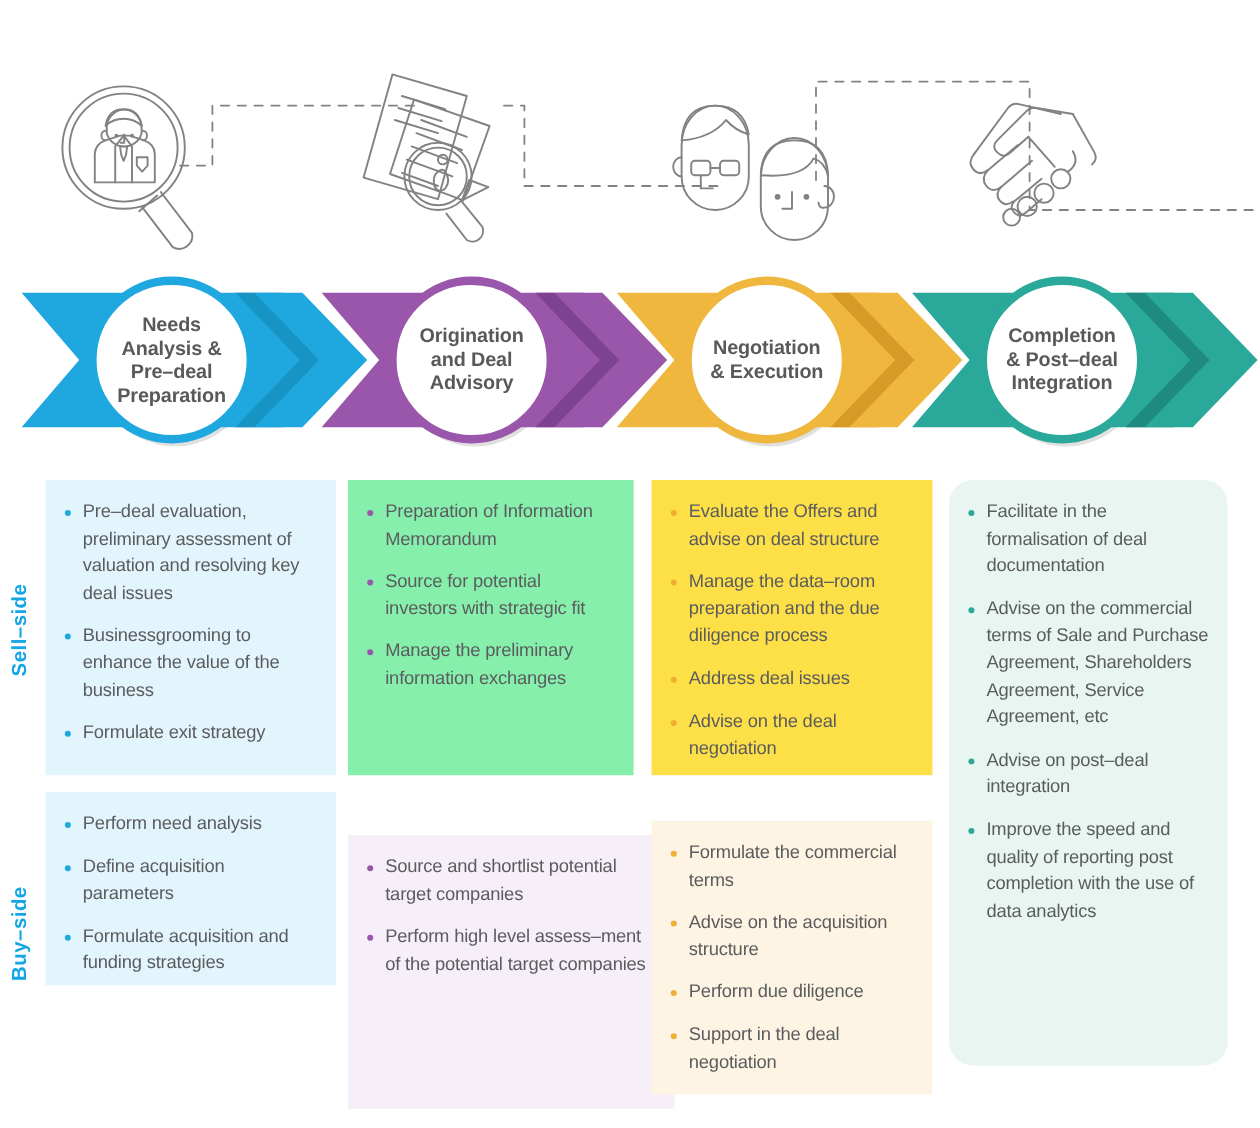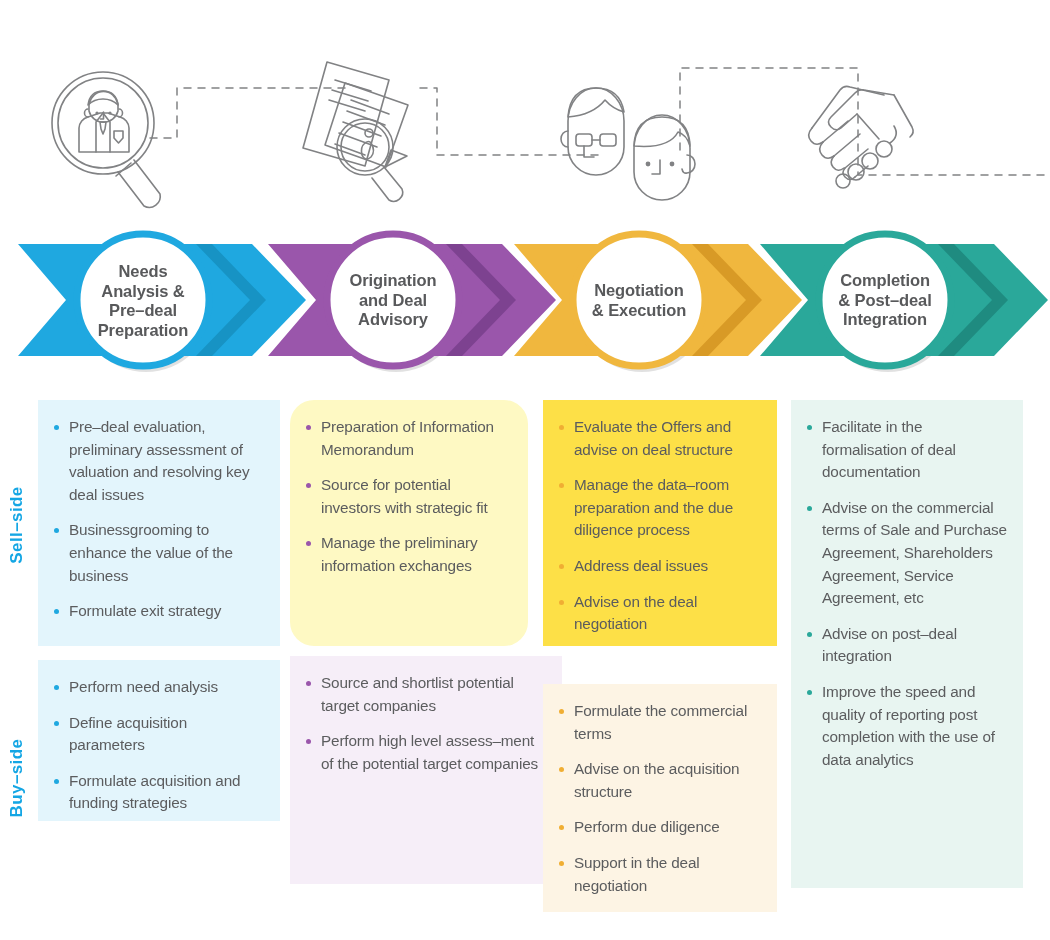--- a/index.html
+++ b/index.html
@@ -246,21 +246,21 @@
   <div class="sidelabel" style="left:-38px;top:515px;width:110px;">Sell–side</div>
   <div class="sidelabel" style="left:-38px;top:768px;width:110px;">Buy–side</div>
 
   <div class="panel b-blue" style="left:38px;top:400px;width:242px;height:246px;background:#e3f5fc;">
     <ul>
         <li>Pre–deal evaluation, preliminary assessment of valuation and resolving key deal issues</li>
         <li>Businessgrooming to enhance the value of the business</li>
         <li>Formulate exit strategy</li>
       </ul>
   </div>
-  <div class="panel b-purple" style="left:290px;top:400px;width:238px;height:246px;background:#fef9c3;border-radius:24px;">
+  <div class="panel b-purple" style="left:290px;top:400px;width:238px;height:246px;background:#86efac;">
     <ul>
         <li>Preparation of Information Memorandum</li>
         <li>Source for potential investors with strategic fit</li>
         <li>Manage the preliminary information exchanges</li>
       </ul>
   </div>
   <div class="panel b-orange" style="left:543px;top:400px;width:234px;height:246px;background:#fde047;">
     <ul>
         <li>Evaluate the Offers and advise on deal structure</li>
         <li>Manage  the data–room preparation and the due diligence process</li>
@@ -269,36 +269,36 @@
       </ul>
   </div>
 
   <div class="panel b-blue" style="left:38px;top:660px;width:242px;height:161px;background:#e3f5fc;">
     <ul>
         <li>Perform need analysis</li>
         <li>Define acquisition parameters</li>
         <li>Formulate acquisition and funding strategies</li>
       </ul>
   </div>
-  <div class="panel b-purple" style="left:290px;top:656px;width:272px;height:228px;background:#f6eef8;">
+  <div class="panel b-purple" style="left:290px;top:696px;width:272px;height:228px;background:#f6eef8;">
     <ul>
         <li>Source and shortlist potential target companies</li>
         <li>Perform high level assess–ment of the potential target companies</li>
       </ul>
   </div>
   <div class="panel b-orange" style="left:543px;top:660px;width:234px;height:228px;background:#fdf4e4;margin-top:24px;">
     <ul>
         <li>Formulate the commercial terms</li>
         <li>Advise on the acquisition structure</li>
         <li>Perform due diligence</li>
         <li>Support in the deal negotiation</li>
       </ul>
   </div>
 
-  <div class="panel b-teal" style="left:791px;top:400px;width:232px;height:488px;background:#e8f5f1;">
+  <div class="panel b-teal" style="left:791px;top:400px;width:232px;height:488px;background:#e8f5f1;border-radius:20px;">
     <ul>
         <li>Facilitate in the formalisation of deal documentation</li>
         <li>Advise on the commercial terms of Sale and Purchase Agreement, Shareholders Agreement, Service Agreement, etc</li>
         <li>Advise on post–deal integration</li>
         <li>Improve the speed and quality of reporting post completion with the use of data analytics</li>
       </ul>
   </div>
 
 </div>
 

